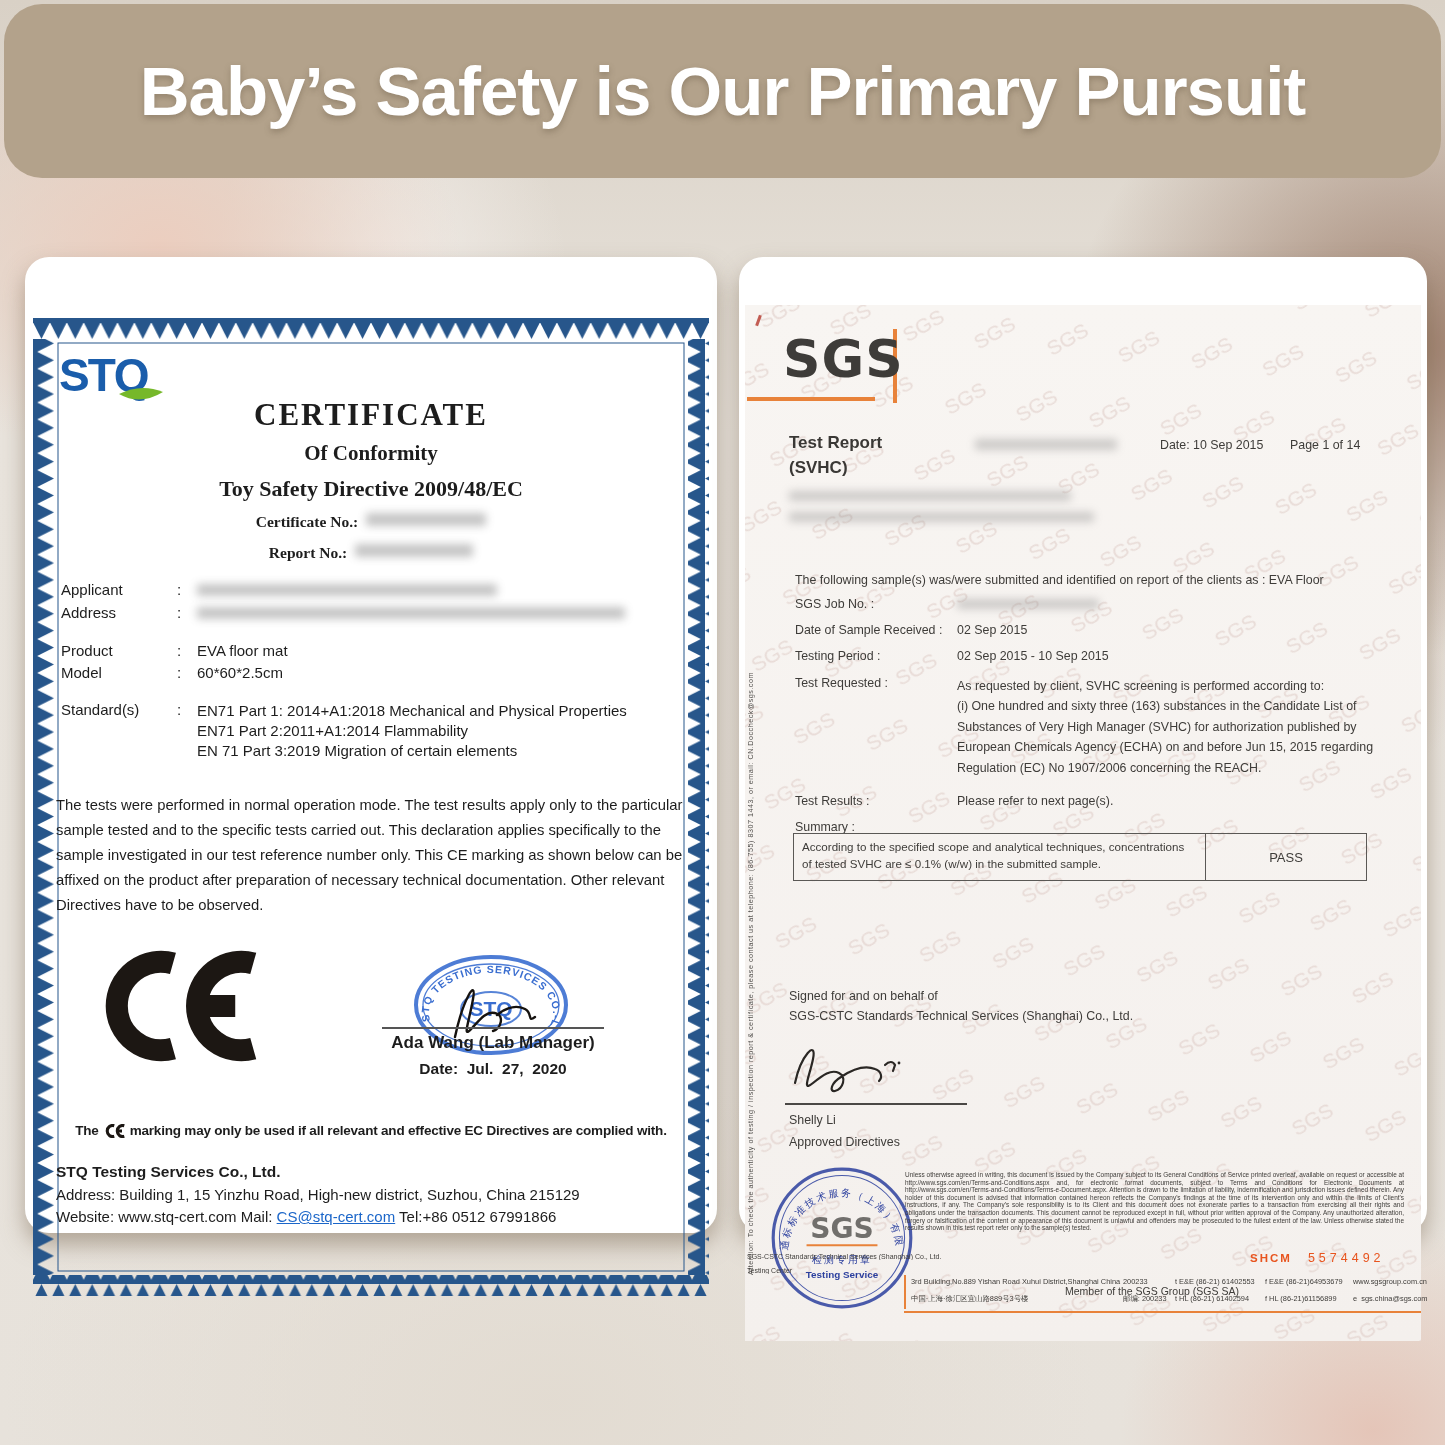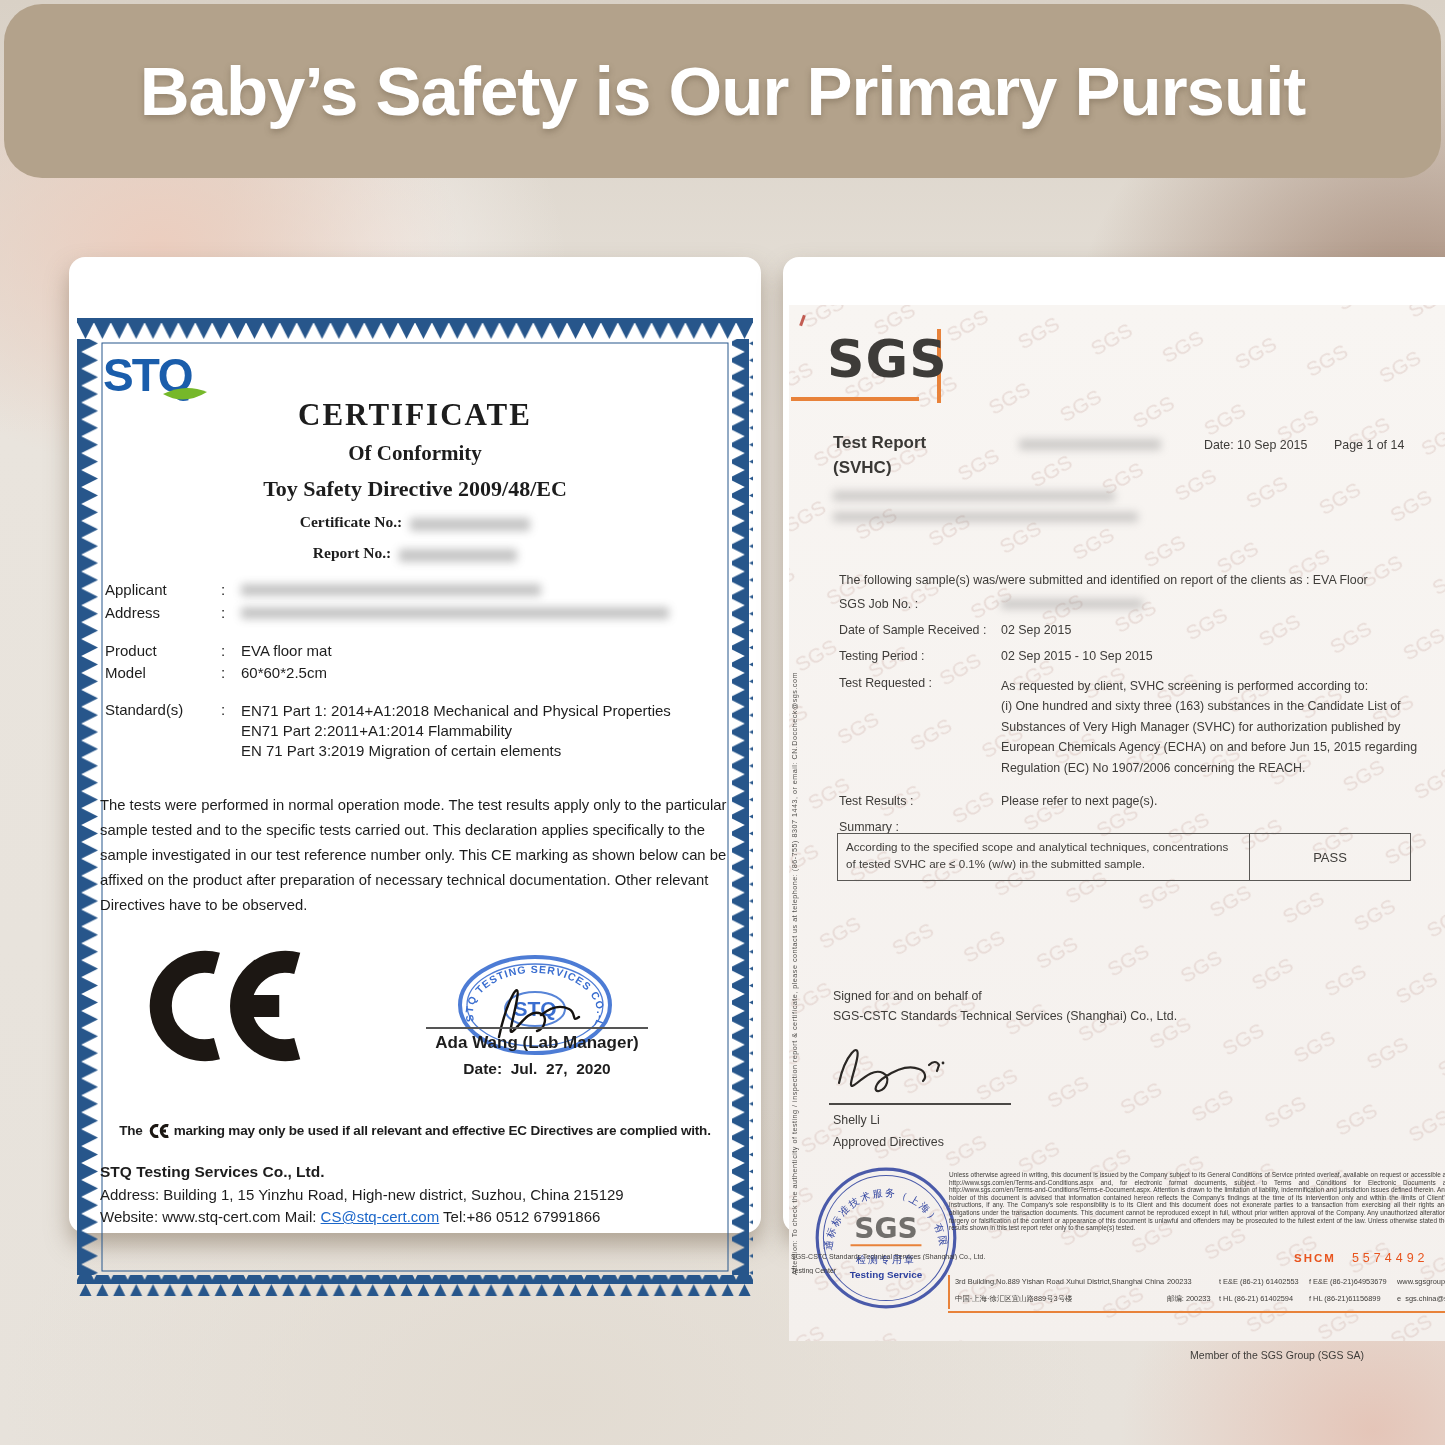--- a/index.html
+++ b/index.html
@@ -27,33 +27,33 @@
     display:flex;align-items:center;justify-content:center;
   }
   .banner h1{
     margin:0;color:#ffffff;font-size:69px;font-weight:bold;letter-spacing:-1px;
     font-family:"Liberation Sans",sans-serif;
     text-shadow:0 3px 6px rgba(90,75,55,.35);white-space:nowrap;text-align:right;
   }
   
   .card{
     position:absolute;top:257px;height:976px;background:#ffffff;
-    border-radius:16px;box-shadow:0 12px 22px rgba(123,106,84,.5);margin-left:44px;
+    border-radius:24px;box-shadow:0 12px 22px rgba(123,106,84,.5);
   }
   .card.stq{left:25px;width:692px}
   .card.sgs{left:739px;width:688px}
   
   .stq-frame{position:absolute;left:8px;top:61px}
   .stq .txt{position:absolute;color:#1d1d1d}
   .serif{font-family:"Liberation Serif",serif}
   .ctr{left:0;width:100%;text-align:center}
   .stq-title{top:140px;font-size:31px;font-weight:bold;letter-spacing:2px}
   .stq-sub{top:184px;font-size:21px;font-weight:bold}
   .stq-dir{top:219px;font-size:22px;font-weight:bold}
-  .no-row{position:absolute;left:0;width:100%;display:flex;justify-content:center;align-items:flex-end;gap:8px}
+  .no-row{position:absolute;left:0;width:100%;display:flex;justify-content:center;align-items:flex-start;gap:8px}
   .no-row .lbl{font-family:"Liberation Serif",serif;font-size:15.5px;font-weight:bold;color:#1d1d1d}
   .redact{background:#7d7d7d;opacity:.45;filter:blur(4px);border-radius:2px}
   .info-lbl{left:36px;font-size:15px}
   .info-col{left:152px;font-size:15px}
   .info-val{left:172px;font-size:15px}
   .std-lines div{line-height:20px}
   .stq-decl{left:31px;top:536px;width:632px;font-size:14.8px;line-height:25px;text-align:left}
   .sigline{position:absolute;border-top:2px solid #555}
   .ce-notice{position:absolute;top:866px;left:0;width:100%;display:flex;justify-content:center;align-items:center;gap:5px;font-weight:bold;font-size:13.5px;letter-spacing:-.2px;color:#1d1d1d;white-space:nowrap}
   .stq-foot{font-size:15px;color:#1d1d1d}
@@ -77,21 +77,21 @@
   .sum-right{width:160px;border-left:1.5px solid #5a5855;display:flex;align-items:center;justify-content:center;font-size:13px;color:#3e3c39}
   .legal{left:160px;top:866px;width:499px;font-size:6.45px;line-height:7.6px;color:#55524e;text-align:justify}
   .code-row{left:505px;top:946px;display:flex;gap:16px;align-items:baseline}
   .code-l{font-size:11.5px;font-weight:bold;color:#e8541e;letter-spacing:2px}
   .code-v{font-size:12.5px;font-weight:normal;color:#e8541e;letter-spacing:4px}
   .addr-row{left:166px;display:flex;white-space:nowrap;font-size:7.4px;color:#4a4845}
   .addr-row span{display:inline-block}
   .a1{width:212px}.a2{width:52px}.a3{width:90px}.a4{width:88px}
   .orange-vline{left:159px;top:970px;width:2px;height:34px;background:#e8823a}
   .orange-hr{left:159px;top:1006px;width:517px;height:2px;background:#e8823a}
-  .member{left:320px;top:1044px;width:336px;text-align:center;font-size:10.5px;color:#55514d}
+  .member{left:320px;top:980px;width:336px;text-align:left;font-size:10.5px;color:#55514d}
   .side-note{left:1px;top:150px;height:820px;writing-mode:vertical-rl;transform:rotate(180deg);font-size:7.2px;color:#e0874f;opacity:.9;white-space:nowrap;letter-spacing:.5px}
   .red-tick{left:12px;top:10px;width:3px;height:11px;background:#b5372c;transform:rotate(20deg);opacity:.8}
   .stamp-overlay{font-size:7px;color:rgba(232,118,45,.85);white-space:nowrap;overflow:hidden;width:235px}
   .pre{white-space:pre}
 </style>
 </head>
 <body>
 
 <div class="bg-photo"></div>
 

